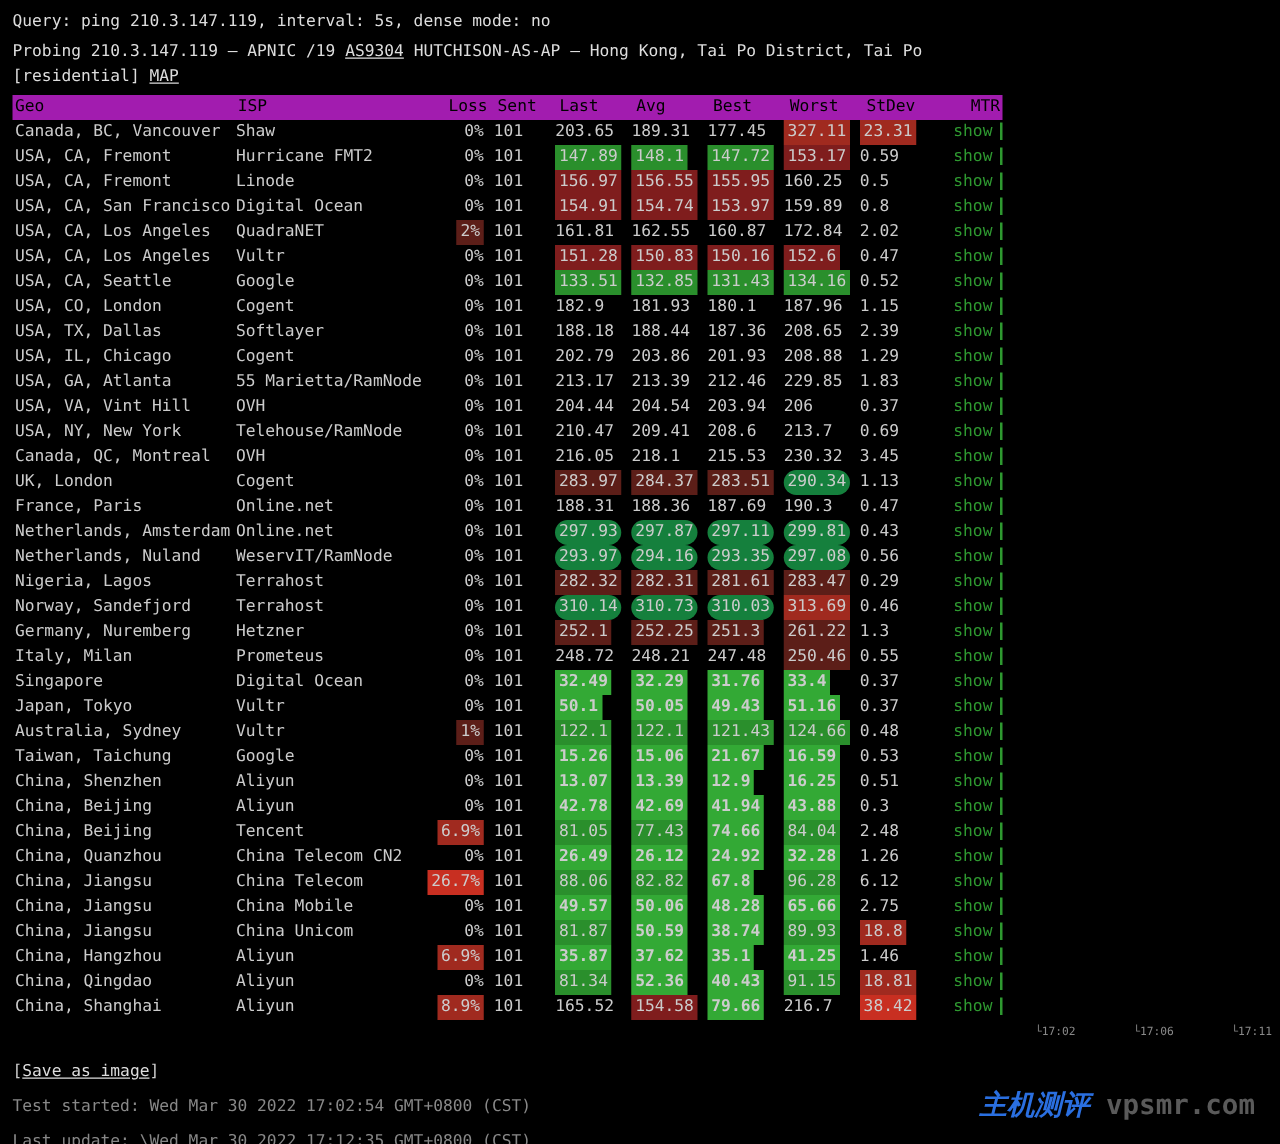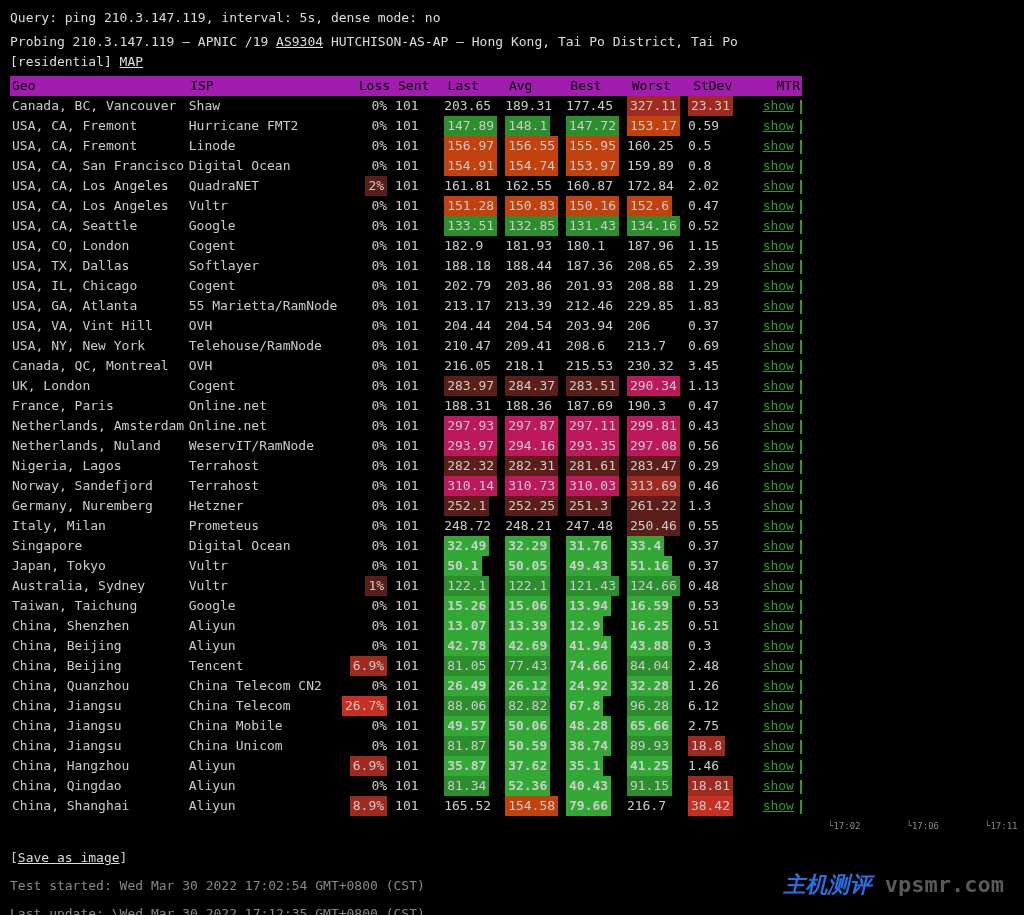--- a/index.html
+++ b/index.html
@@ -6,23 +6,23 @@
   .wrap{padding:8px 10px;width:812px;box-sizing:border-box;}
   .query,.probe{color:#ddd;margin-bottom:4px;}
   .probe .u{text-decoration:underline;}
   .hdr{background:#a21caf;color:#000;display:flex;font-weight:normal;}
   .row{display:flex;align-items:center;}
   .c{box-sizing:border-box;padding:0 2px;white-space:nowrap;overflow:hidden;}
   .geo{width:180px;} .isp{width:156px;} .loss{width:54px;text-align:right;padding-right:6px;}
   .sent{width:50px;text-align:left;} .num{width:62px;text-align:left;}
   .mtr{width:50px;text-align:right;} .chart{flex:1;padding-left:4px;}
   .cell{display:inline-block;padding:0 3px;border-radius:0;}
-  .g1{background:#c2410c;} .g2{background:#2a8f2c;} .g3{background:#33a935;font-weight:bold;}
-  .r1{background:#5c1e18;} .r2{background:#be185d;} .r3{background:#a02a1f;} .r4{background:#c82f21;}
-  .show{color:#2e9930;text-decoration:underline;}
+  .g1{background:#7f1d1d;} .g2{background:#2a8f2c;} .g3{background:#33a935;font-weight:bold;}
+  .r1{background:#5c1e18;} .r2{background:#15803d;border-radius:10px;} .r3{background:#a02a1f;} .r4{background:#c82f21;}
+  .show{color:#2e9930;}
   .chartbar{position:relative;height:14px;width:200px;background:#2e9930;display:inline-block;vertical-align:middle;}
   .chartbar .tick{position:absolute;top:0;width:2px;height:14px;background:#c82f21;}
   .save{text-decoration:underline;color:#ddd;}
   .foot{color:#888;margin-top:8px;}
   .wm-blue{position:absolute;right:20px;bottom:20px;color:#2a6fe0;font-size:22px;font-style:italic;font-weight:bold;}
   .wm-blue .d{color:#5a5a5a;font-style:normal;font-weight:bold;}
 </style>
 </head>
 <body>
 <div class="wrap">
@@ -371,21 +371,21 @@
         <div class="c mtr"><span class="show">show</span></div>
         <div class="c chart"><div class="chartbar"><div class="tick" style="left: 160px;"></div></div></div>
       </div>
       <div class="row">
         <div class="c geo">Taiwan, Taichung</div>
         <div class="c isp">Google</div>
         <div class="c loss">0%</div>
         <div class="c sent">101</div>
         <div class="c num"><span class="cell g3">15.26</span></div>
         <div class="c num"><span class="cell g3">15.06</span></div>
-        <div class="c num"><span class="cell g3">13.94</span></div>
+        <div class="c num"><span class="cell g3">21.67</span></div>
         <div class="c num"><span class="cell g3">16.59</span></div>
         <div class="c num">0.53</div>
         <div class="c mtr"><span class="show">show</span></div>
         <div class="c chart"><div class="chartbar"></div></div>
       </div>
       <div class="row">
         <div class="c geo">China, Shenzhen</div>
         <div class="c isp">Aliyun</div>
         <div class="c loss">0%</div>
         <div class="c sent">101</div>

